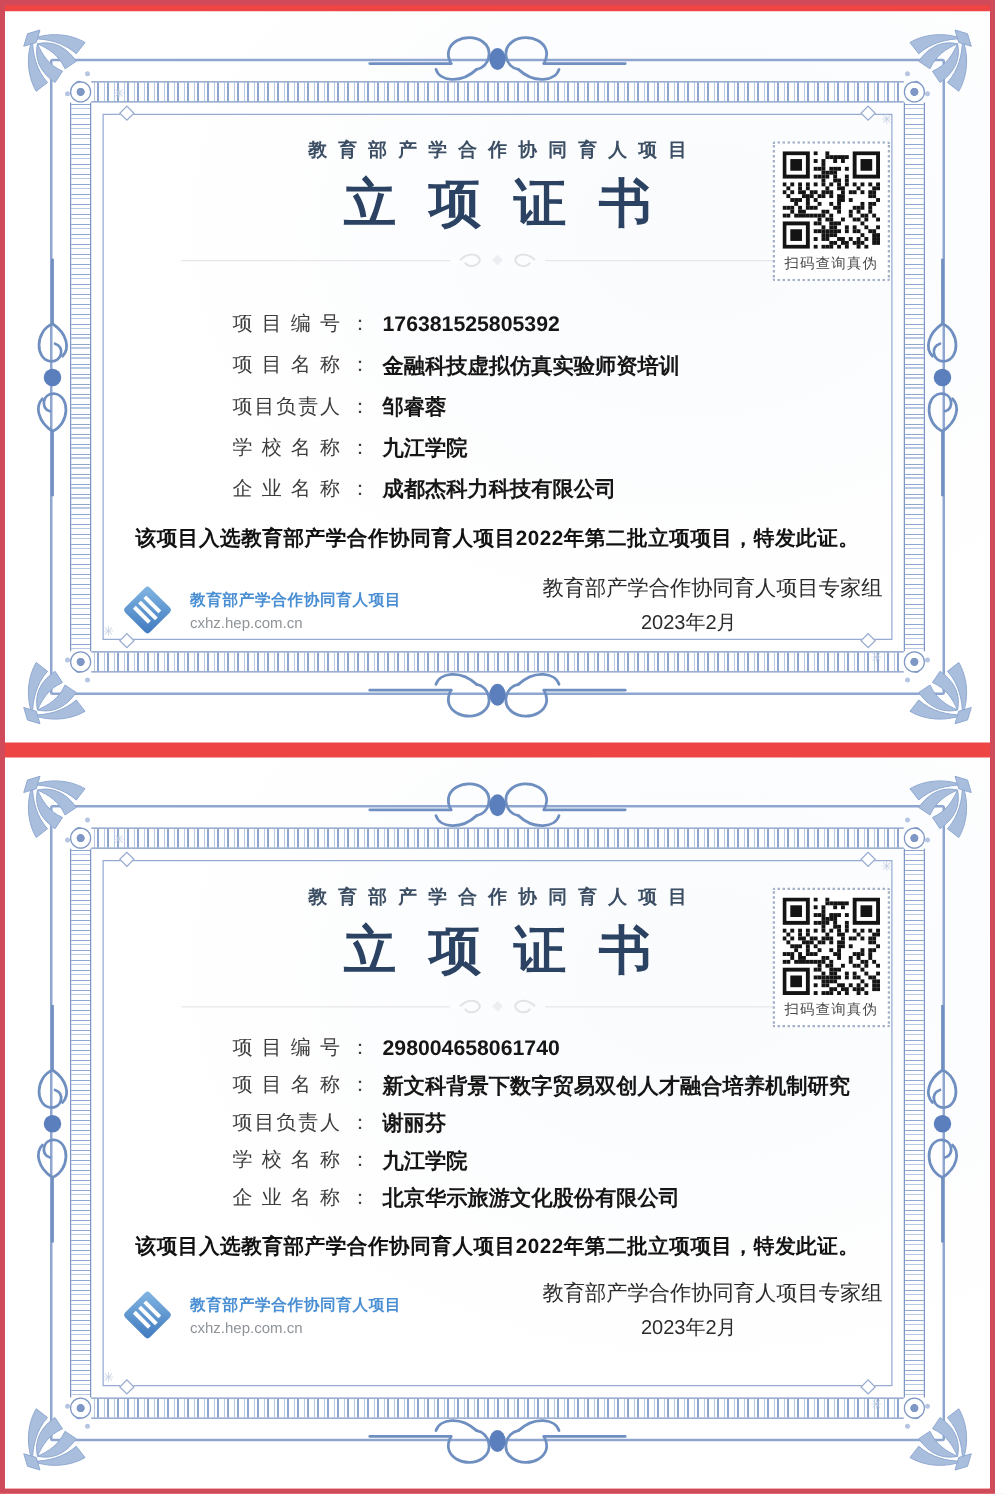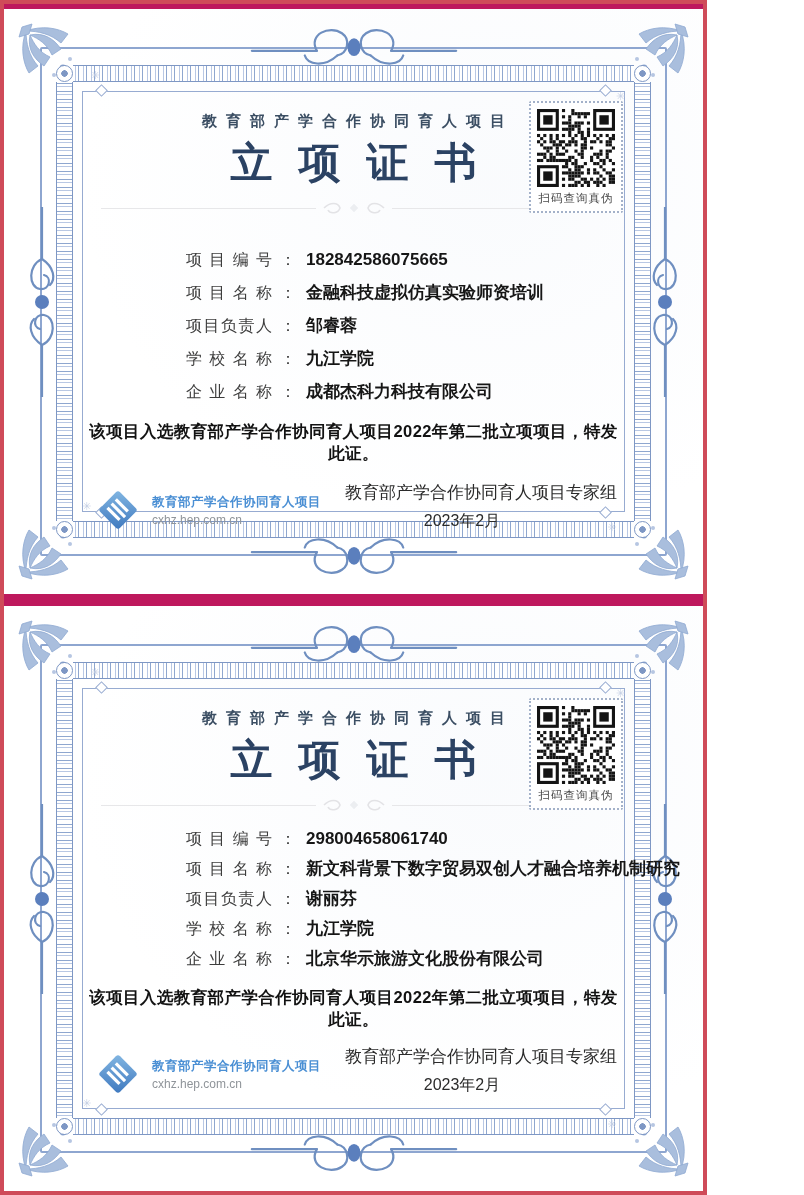--- a/index.html
+++ b/index.html
@@ -1,24 +1,24 @@
 <!DOCTYPE html>
 <html><head>
 <meta charset="utf-8">
 <style>
   * { margin: 0; padding: 0; box-sizing: border-box; }
   html, body { background: #ffffff; }
   body { font-family: "Liberation Sans", "DejaVu Sans", sans-serif; }
 
   .page {
     position: relative;
-    width: 707px;
+    width: 796px;
     height: 1195px;
     border: 4px solid #cf4b59;
-    background: #be185d;
+    background: #ef4444;
     overflow: hidden;
   }
 
   .defs-svg { position: absolute; width: 0; height: 0; }
 
   
   .cert {
     position: relative;
     width: 100%;
     height: 585px;
@@ -109,21 +109,21 @@
   .cert-title {
     text-align: center; font-size: 42px; font-weight: 800;
     color: #2b4263; letter-spacing: 26px; padding-left: 26px;
     line-height: 52px; margin-top: 6px;
   }
   .divider { display: flex; align-items: center; justify-content: center; margin-top: 12px; height: 14px; }
   .divider .rule { flex: 0 0 215px; height: 1px; background: #e7e7e9; }
   .divider svg { width: 64px; height: 14px; margin: 0 6px; }
 
   .qr-panel {
-    position: absolute; top: 8px; right: -2px; width: 94px;
+    position: absolute; top: 20px; right: -2px; width: 94px;
     padding: 6px 5px 5px; background: #fff;
     border: 2px dotted #a3b1c9; border-radius: 2px; text-align: center;
   }
   .qr-code { width: 78px; height: 78px; display: block; margin: 0 auto; }
   .qr-caption { font-size: 11.5px; color: #4a4a4a; letter-spacing: 1px; margin-top: 4px; }
 
   .fields { margin-top: 28px; padding-left: 100px; padding-right: 30px; }
   .cert--compact .fields { margin-top: 12px; }
   .field-row { line-height: 33px; white-space: nowrap; }
   .cert--compact .field-row { line-height: 30px; }
@@ -486,21 +486,21 @@
             <rect x="80" y="8" width="12" height="12" fill="#141414"></rect>
             <rect x="0" y="72" width="28" height="28" fill="#141414"></rect>
             <rect x="4" y="76" width="20" height="20" fill="#ffffff"></rect>
             <rect x="8" y="80" width="12" height="12" fill="#141414"></rect>
           </svg>
         <div class="qr-caption">扫码查询真伪</div>
       </div>
 
       <div class="fields">
         <div class="field-row">
-          <span class="f-label">项目编号</span><span class="f-colon">：</span><span class="f-value">182842586075665</span>
+          <span class="f-label">项目编号</span><span class="f-colon">：</span><span class="f-value">176381525805392</span>
         </div>
         <div class="field-row">
           <span class="f-label">项目名称</span><span class="f-colon">：</span><span class="f-value">金融科技虚拟仿真实验师资培训</span>
         </div>
         <div class="field-row">
           <span class="f-label">项目负责人</span><span class="f-colon">：</span><span class="f-value">邹睿蓉</span>
         </div>
         <div class="field-row">
           <span class="f-label">学校名称</span><span class="f-colon">：</span><span class="f-value">九江学院</span>
         </div>

